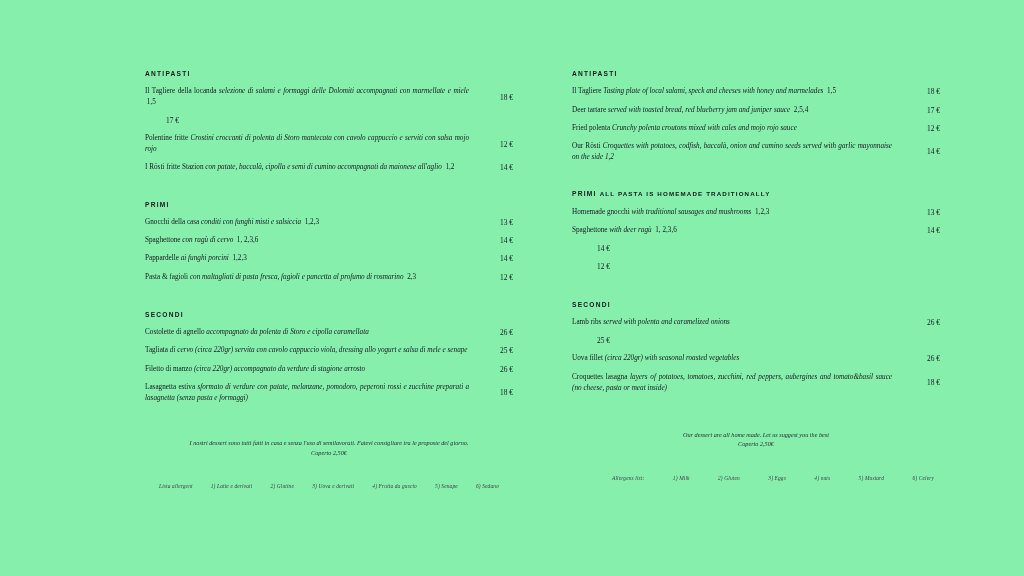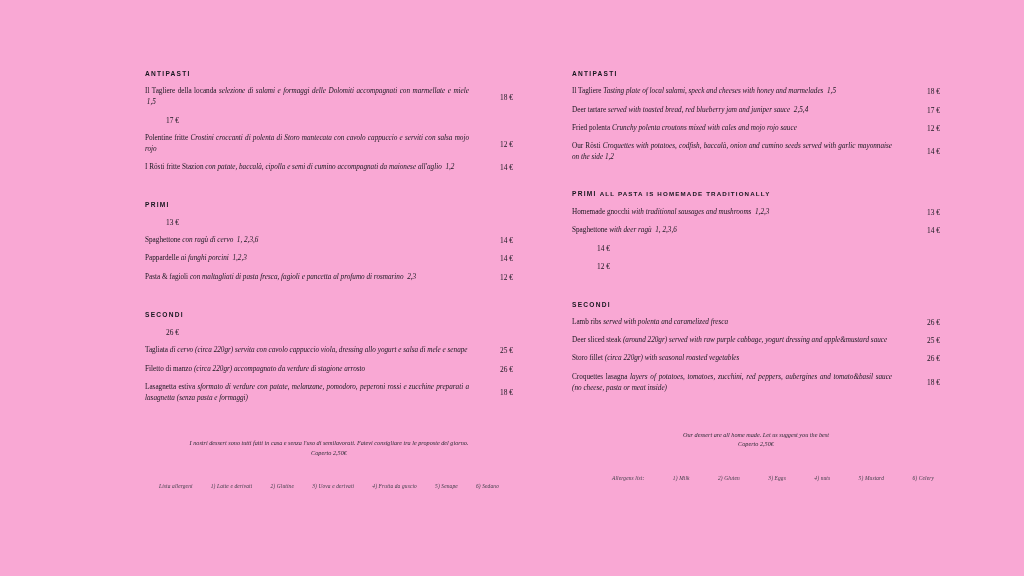--- a/index.html
+++ b/index.html
@@ -19,21 +19,21 @@
     position: absolute;
     top: 0; left: 0; right: 0;
     height: 2px;
     background: #b9b9bd;
   }
   .menu-sheet {
     position: absolute;
     top: 0; left: 0;
     width: 1024px;
     height: 576px;
-    background: #f9a8d4;
+    background: #86efac;
     display: flex;
     box-sizing: border-box;
     padding: 70px 0 0 0;
   }
   .menu-column {
     width: 512px;
     box-sizing: border-box;
     position: relative;
   }
   .col-inner {
@@ -78,21 +78,20 @@
     hyphens: none;
   }
   .item-name {
     font-weight: normal;
     font-style: normal;
   }
   .item-desc {
     font-style: italic;
   }
   .item-alg {
-    font-style: italic;
   }
   .item-price {
     flex: 0 0 38px;
     text-align: right;
     font-size: 7.4px;
     line-height: 1.52;
     color: #17171f;
     white-space: nowrap;
     align-self: center;
   }
@@ -147,38 +146,40 @@
             <div class="item-price">12 €</div>
           </div>
           <div class="item">
             <div class="item-text"><span class="item-name">I Rösti fritte Stazion</span> <span class="item-desc">con patate, baccalà, cipolla e semi di cumino accompagnati da maionese all'aglio</span> <span class="item-alg">&nbsp;1,2</span></div>
             <div class="item-price">14 €</div>
           </div>
         </div>
         <div class="section sec-primi">
           <div class="section-head">Primi</div>
           <div class="item">
+            <div class="item-text"><span class="item-name">Gnocchi della casa</span> <span class="item-desc">conditi con funghi misti e salsiccia</span> <span class="item-alg">&nbsp;1,2,3</span></div>
             <div class="item-price">13 €</div>
           </div>
           <div class="item">
             <div class="item-text"><span class="item-name">Spaghettone</span> <span class="item-desc">con ragù di cervo</span> <span class="item-alg">&nbsp;1, 2,3,6</span></div>
             <div class="item-price">14 €</div>
           </div>
           <div class="item">
             <div class="item-text"><span class="item-name">Pappardelle</span> <span class="item-desc">ai funghi porcini</span> <span class="item-alg">&nbsp;1,2,3</span></div>
             <div class="item-price">14 €</div>
           </div>
           <div class="item">
             <div class="item-text"><span class="item-name">Pasta &amp; fagioli</span> <span class="item-desc">con maltagliati di pasta fresca, fagioli e pancetta al profumo di rosmarino</span> <span class="item-alg">&nbsp;2,3</span></div>
             <div class="item-price">12 €</div>
           </div>
         </div>
         <div class="section sec-secondi">
           <div class="section-head">Secondi</div>
           <div class="item">
+            <div class="item-text"><span class="item-name">Costolette di agnello</span> <span class="item-desc">accompagnato da polenta di Storo e cipolla caramellata</span></div>
             <div class="item-price">26 €</div>
           </div>
           <div class="item">
             <div class="item-text"><span class="item-name">Tagliata</span> <span class="item-desc">di cervo (circa 220gr) servita con cavolo cappuccio viola, dressing allo yogurt e salsa di mele e senape</span></div>
             <div class="item-price">25 €</div>
           </div>
           <div class="item">
             <div class="item-text"><span class="item-name">Filetto di manzo</span> <span class="item-desc">(circa 220gr) accompagnato da verdure di stagione arrosto</span></div>
             <div class="item-price">26 €</div>
           </div>
@@ -234,29 +235,28 @@
           <div class="item">
             <div class="item-price">14 €</div>
           </div>
           <div class="item">
             <div class="item-price">12 €</div>
           </div>
         </div>
         <div class="section sec-secondi">
           <div class="section-head">Secondi</div>
           <div class="item">
-            <div class="item-text"><span class="item-name">Lamb ribs</span> <span class="item-desc">served with polenta and caramelized fresca</span></div>
-            <div class="item-price">26 €</div>
-          </div>
-          <div class="item">
-            <div class="item-text"><span class="item-name">Deer sliced steak</span> <span class="item-desc">(around 220gr) served with raw purple cabbage, yogurt dressing and apple&amp;mustard sauce</span></div>
+            <div class="item-text"><span class="item-name">Lamb ribs</span> <span class="item-desc">served with polenta and caramelized onions</span></div>
+            <div class="item-price">26 €</div>
+          </div>
+          <div class="item">
             <div class="item-price">25 €</div>
           </div>
           <div class="item">
-            <div class="item-text"><span class="item-name">Storo fillet</span> <span class="item-desc">(circa 220gr) with seasonal roasted vegetables</span></div>
+            <div class="item-text"><span class="item-name">Uova fillet</span> <span class="item-desc">(circa 220gr) with seasonal roasted vegetables</span></div>
             <div class="item-price">26 €</div>
           </div>
           <div class="item">
             <div class="item-text"><span class="item-name">Croquettes lasagna</span> <span class="item-desc">layers of potatoes, tomatoes, zucchini, red peppers, aubergines and tomato&amp;basil sauce (no cheese, pasta or meat inside)</span></div>
             <div class="item-price">18 €</div>
           </div>
         </div>
         <div class="footnote">Our dessert are all home made. Let us suggest you the best<span class="cover">Coperto 2,50€</span></div>
         <div class="allergens">
           <span class="allergen-label">Allergens list:</span>

